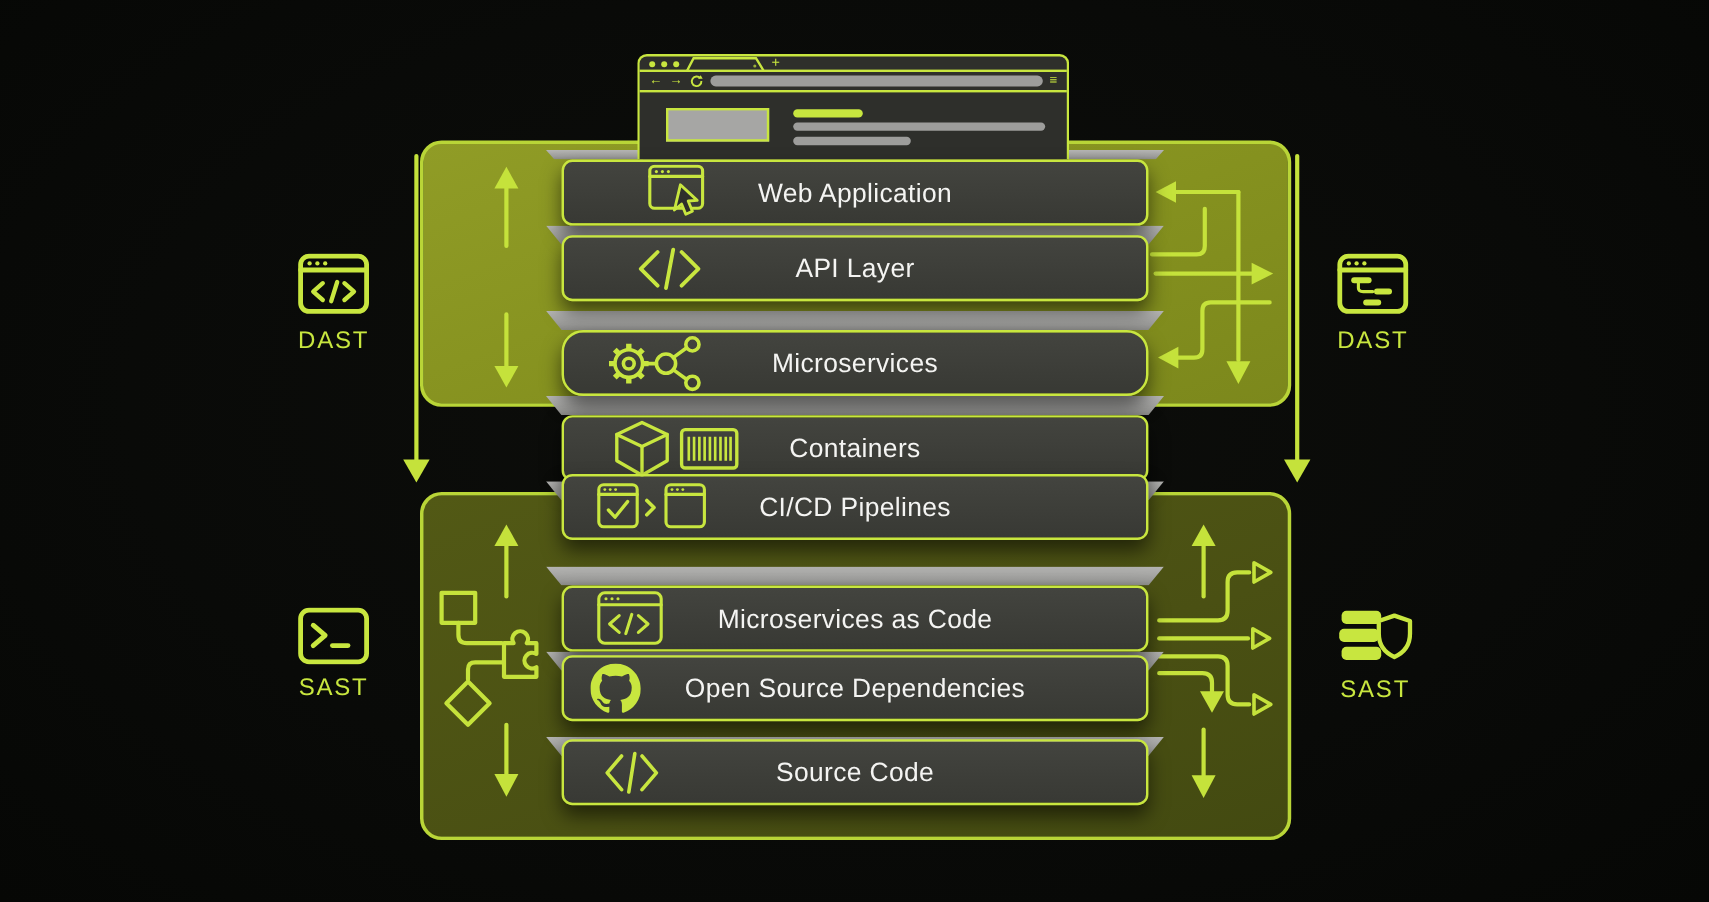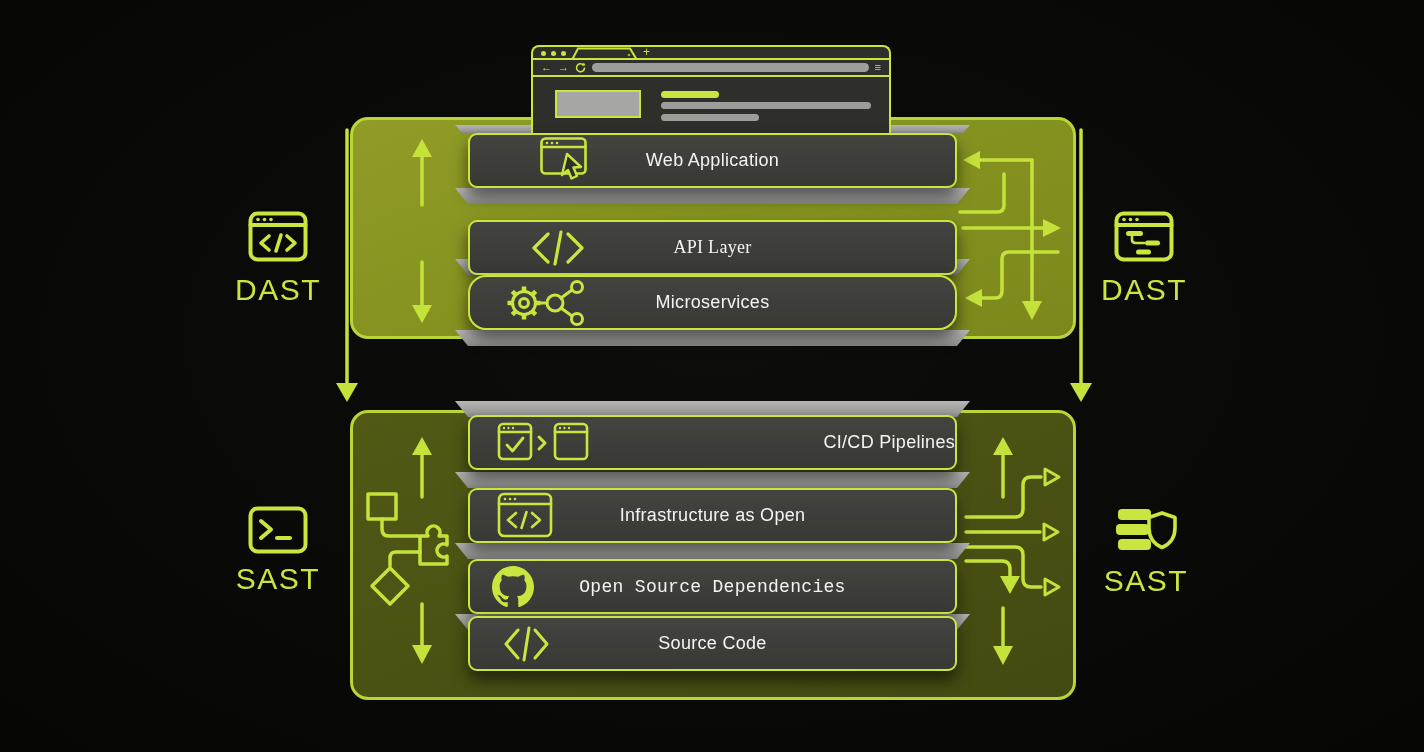--- a/index.html
+++ b/index.html
@@ -38,25 +38,25 @@
   .b-url{ flex:1; height:9px; border-radius:4.5px; background:#9d9d9b; }
   .b-content{ position:relative; height:52px; }
   .b-img{ position:absolute; left:22px; top:13px; width:86px; height:28px; background:#a6a6a4; border:2px solid #c8e63f; }
   .b-line{ position:absolute; height:7px; border-radius:3.5px; }
 
   .layer{ position:absolute; left:468px; width:489px; height:55px; z-index:5;
     background:linear-gradient(180deg,#43443f 0%,#383934 100%);
     border:2.5px solid #c8e63f; border-radius:9px;
     box-shadow:0 9px 16px rgba(0,0,0,.55);
     display:flex; align-items:center; justify-content:center; }
-  .layer-label{ color:#f4f4f2; font-size:18px; letter-spacing:.3px; }
+  .layer-label{ color:#f4f4f2; font-size:22px; letter-spacing:.3px; }
   .l-icon{ position:absolute; top:50%; transform:translateY(-50%); }
 
   .side{ position:absolute; z-index:5; display:flex; flex-direction:column; align-items:center; gap:8px; width:90px; }
-  .side-label{ color:#c8e63f; font-size:30px; letter-spacing:1.5px; }
+  .side-label{ color:#c8e63f; font-size:20px; letter-spacing:1.5px; }
 
   .st{ stroke:#c8e63f; fill:none; stroke-linejoin:round; stroke-linecap:round; }
   .fl{ fill:#c8e63f; stroke:none; }
 </style>
 </head>
 <body>
 
 <div id="canvas">
 
   <div class="zone" id="dast-zone"></div>
@@ -163,21 +163,21 @@
       <rect class="st" x="1.5" y="1.5" width="44" height="35" rx="4" stroke-width="2.6"></rect>
       <line class="st" x1="1.5" y1="10" x2="45.5" y2="10" stroke-width="2.6"></line>
       <circle class="fl" cx="7" cy="6" r="1.3"></circle>
         <circle class="fl" cx="12" cy="6" r="1.3"></circle>
         <circle class="fl" cx="17" cy="6" r="1.3"></circle>
       <path d="M27,17 L41,30 L33.5,30.5 L37,39 L31.5,41.5 L28,33 L22,38 Z" style="fill:#2e2f2b;stroke:#c8e63f;stroke-width:2.4;stroke-linejoin:round"></path>
     </svg>
     <span class="layer-label">Web Application</span>
   </div>
 
-  <div class="layer" style="top:220px;font-family:Liberation Serif, serif;">
+  <div class="layer" style="top:196px;">
     <svg class="l-icon" style="left:60px;" width="56" height="46" viewBox="0 0 56 46">
       <polyline class="st" points="18,9 4,23 18,37" stroke-width="3.2"></polyline>
       <polyline class="st" points="38,9 52,23 38,37" stroke-width="3.2"></polyline>
       <line class="st" x1="31" y1="7" x2="25" y2="39" stroke-width="3.2"></line>
     </svg>
     <span class="layer-label">API Layer</span>
   </div>
 
   <div class="layer" style="top:275px;border-radius:18px;">
     <svg class="l-icon" style="left:34px;" width="88" height="52" viewBox="0 0 88 52">
@@ -196,22 +196,42 @@
       <line class="st" x1="33" y1="26" x2="43" y2="26" stroke-width="3"></line>
       <circle class="st" cx="51" cy="26" r="8" stroke-width="3"></circle>
       <line class="st" x1="57" y1="21" x2="68" y2="13" stroke-width="3"></line>
       <line class="st" x1="57" y1="31" x2="68" y2="39" stroke-width="3"></line>
       <circle class="st" cx="73" cy="10" r="5.5" stroke-width="3"></circle>
       <circle class="st" cx="73" cy="42" r="5.5" stroke-width="3"></circle>
     </svg>
     <span class="layer-label">Microservices</span>
   </div>
 
-
-  <div class="layer" style="top:415px;justify-content:flex-end;">
+  <div class="layer" style="top:346px;">
+    <svg class="l-icon" style="left:42px;" width="104" height="48" viewBox="0 0 104 48">
+      <polygon class="st" points="23,2 44,12 44,34 23,46 2,34 2,12" stroke-width="2.8"></polygon>
+      <polyline class="st" points="2,12 23,22 44,12" stroke-width="2.8"></polyline>
+      <line class="st" x1="23" y1="22" x2="23" y2="46" stroke-width="2.8"></line>
+      <rect class="st" x="56" y="8" width="46" height="32" rx="3" stroke-width="2.8"></rect>
+      <g stroke="#c8e63f" stroke-width="2.2">
+        <line x1="62" y1="14" x2="62" y2="34"></line>
+          <line x1="66.4" y1="14" x2="66.4" y2="34"></line>
+        <line x1="70.8" y1="14" x2="70.8" y2="34"></line>
+          <line x1="75.2" y1="14" x2="75.2" y2="34"></line>
+        <line x1="79.6" y1="14" x2="79.6" y2="34"></line>
+          <line x1="84" y1="14" x2="84" y2="34"></line>
+        <line x1="88.4" y1="14" x2="88.4" y2="34"></line>
+          <line x1="92.8" y1="14" x2="92.8" y2="34"></line>
+        <line x1="96.8" y1="14" x2="96.8" y2="34"></line>
+      </g>
+    </svg>
+    <span class="layer-label">Containers</span>
+  </div>
+
+  <div class="layer" style="top:395px;">
     <svg class="l-icon" style="left:27px;" width="102" height="46" viewBox="0 0 102 46">
       <rect class="st" x="2" y="4" width="32" height="35" rx="4" stroke-width="2.6"></rect>
       <line class="st" x1="2" y1="12" x2="34" y2="12" stroke-width="2.6"></line>
       <circle class="fl" cx="7" cy="8" r="1.2"></circle>
         <circle class="fl" cx="11.5" cy="8" r="1.2"></circle>
         <circle class="fl" cx="16" cy="8" r="1.2"></circle>
       <polyline class="st" points="10,25 15.5,31 26,18" stroke-width="2.8"></polyline>
       <polyline class="st" points="42,17 48,23 42,29" stroke-width="3"></polyline>
       <rect class="st" x="58" y="4" width="32" height="35" rx="4" stroke-width="2.6"></rect>
       <line class="st" x1="58" y1="12" x2="90" y2="12" stroke-width="2.6"></line>
@@ -226,24 +246,24 @@
     <svg class="l-icon" style="left:27px;" width="58" height="48" viewBox="0 0 58 48">
       <rect class="st" x="2" y="2" width="52" height="42" rx="5" stroke-width="2.6"></rect>
       <line class="st" x1="2" y1="12" x2="54" y2="12" stroke-width="2.6"></line>
       <circle class="fl" cx="8" cy="7" r="1.3"></circle>
         <circle class="fl" cx="13" cy="7" r="1.3"></circle>
         <circle class="fl" cx="18" cy="7" r="1.3"></circle>
       <polyline class="st" points="19,21 11,28 19,35" stroke-width="2.6"></polyline>
       <polyline class="st" points="35,21 43,28 35,35" stroke-width="2.6"></polyline>
       <line class="st" x1="29.5" y1="20" x2="24.5" y2="36" stroke-width="2.6"></line>
     </svg>
-    <span class="layer-label">Infrastructure as Open</span>
-  </div>
-
-  <div class="layer" style="top:559px;font-family:Liberation Mono, monospace;">
+    <span class="layer-label">Microservices as Code</span>
+  </div>
+
+  <div class="layer" style="top:546px;">
     <svg class="l-icon" style="left:22px;" width="42" height="42" viewBox="0 0 42 42">
       <path fill="#c8e63f" fill-rule="evenodd" transform="scale(2.625)" d="M8 0C3.58 0 0 3.58 0 8c0 3.54 2.29 6.53 5.47 7.59.4.07.55-.17.55-.38 0-.19-.01-.82-.01-1.49-2.01.37-2.53-.49-2.69-.94-.09-.23-.48-.94-.82-1.13-.28-.15-.68-.52-.01-.53.63-.01 1.08.58 1.23.82.72 1.21 1.87.87 2.33.66.07-.52.28-.87.51-1.07-1.78-.2-3.64-.89-3.64-3.95 0-.87.31-1.59.82-2.15-.08-.2-.36-1.02.08-2.12 0 0 .67-.21 2.2.82.64-.18 1.32-.27 2-.27s1.36.09 2 .27c1.53-1.04 2.2-.82 2.2-.82.44 1.1.16 1.92.08 2.12.51.56.82 1.27.82 2.15 0 3.07-1.87 3.75-3.65 3.95.29.25.54.73.54 1.48 0 1.07-.01 1.93-.01 2.2 0 .21.15.46.55.38A8.01 8.01 0 0 0 16 8c0-4.42-3.58-8-8-8z"></path>
     </svg>
     <span class="layer-label">Open Source Dependencies</span>
   </div>
 
   <div class="layer" style="top:616px;">
     <svg class="l-icon" style="left:32px;" width="50" height="48" viewBox="0 0 50 48">
       <polyline class="st" points="16,10 4,24 16,38" stroke-width="3"></polyline>
       <polyline class="st" points="33,10 45,24 33,38" stroke-width="3"></polyline>

